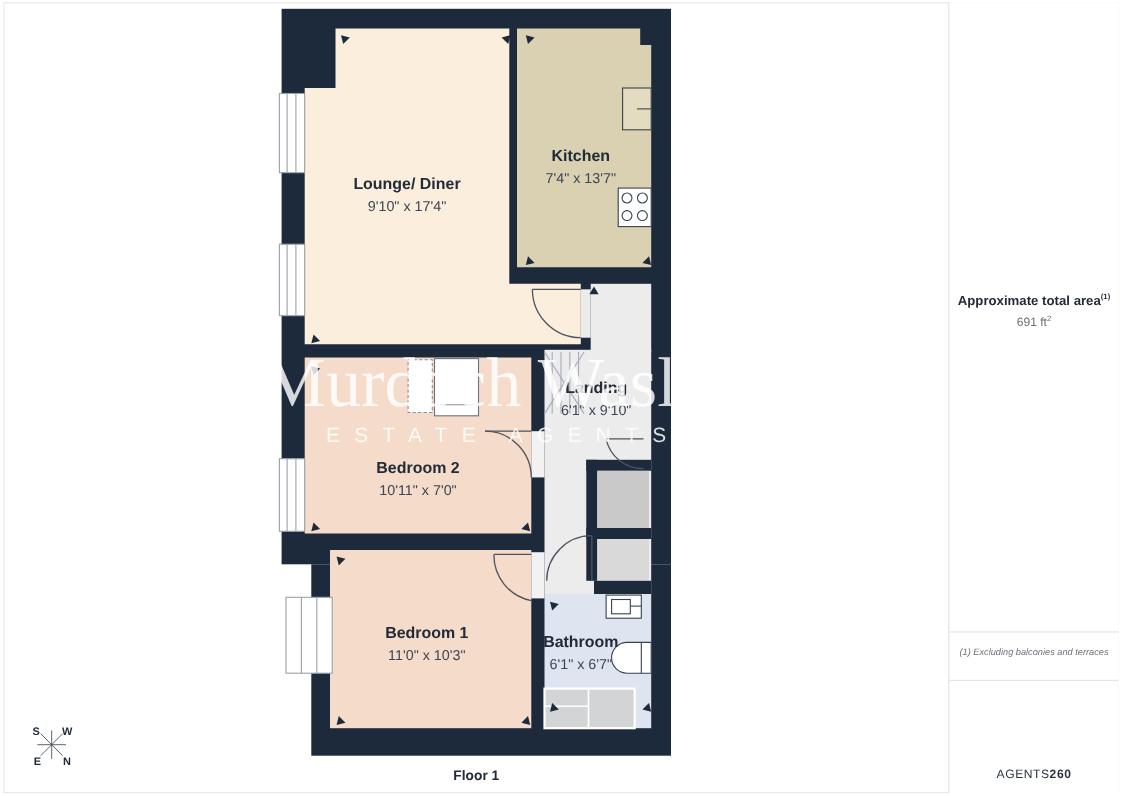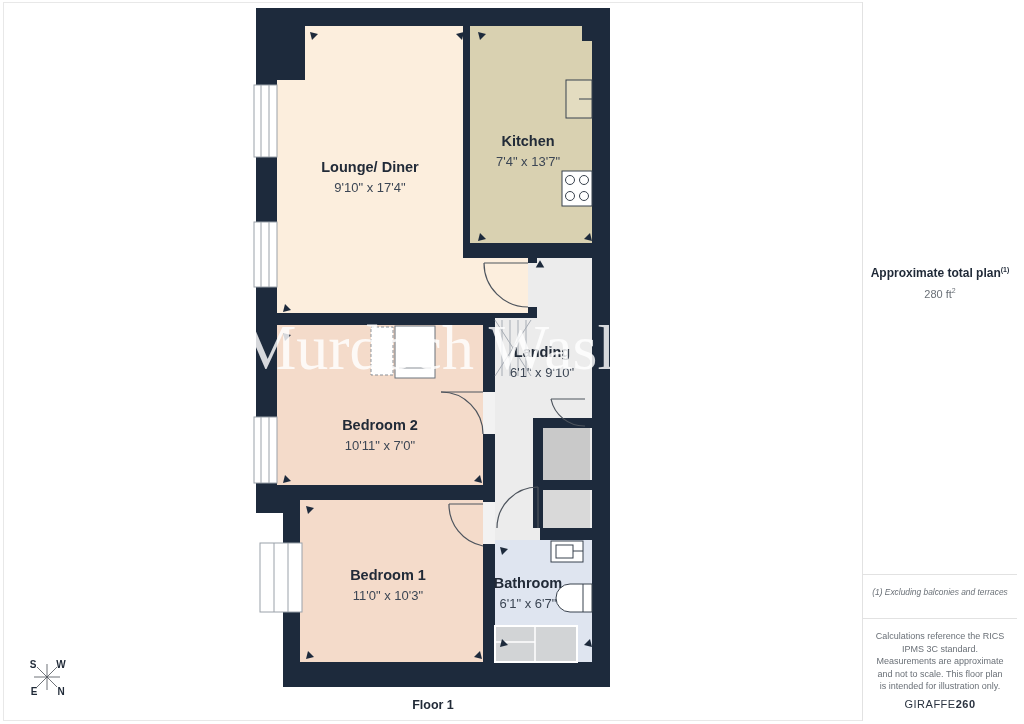--- a/index.html
+++ b/index.html
@@ -202,32 +202,32 @@
         <text x="34" y="695">E</text>
         <text x="61" y="695">N</text>
       </g>
     </g>
 
     <text x="433" y="709" text-anchor="middle" font-size="12.5" font-weight="bold" fill="#222b38">Floor 1</text>
   </svg>
 
   <div id="watermark">
     <div class="wm-name">Murdoch Wasley</div>
+    <div class="wm-tag">ESTATE AGENTS</div>
   </div>
 
   <div id="sidebar">
     <div id="area-label" class="sb-center">
-      <span>Approximate total plan</span><sup>(1)</sup>
+      <span>Approximate total area</span><sup>(1)</sup>
     </div>
     <div id="area-value" class="sb-center">
-      <span>280 ft</span><sup>2</sup>
+      <span>691 ft</span><sup>2</sup>
     </div>
     <div id="divider-1" class="sb-divider"></div>
     <div id="footnote" class="sb-center">(1) Excluding balconies and terraces</div>
     <div id="divider-2" class="sb-divider"></div>
-    <div id="disclaimer" class="sb-center">Calculations reference the RICS IPMS 3C standard. Measurements are approximate and not to scale. This floor plan is intended for illustration only.</div>
     <div id="brand" class="sb-center">
-      <span>GIRAFFE</span><b>260</b>
+      <span>AGENTS</span><b>260</b>
     </div>
   </div>
 
   <div id="frame"></div>
 </div>
 
 </body></html>

